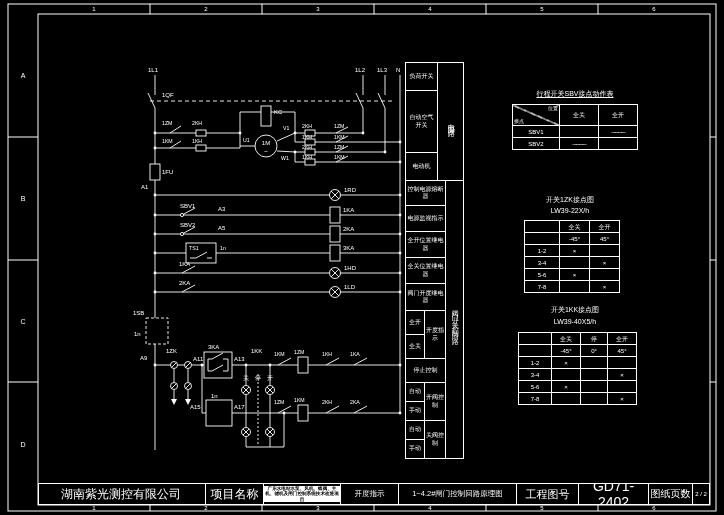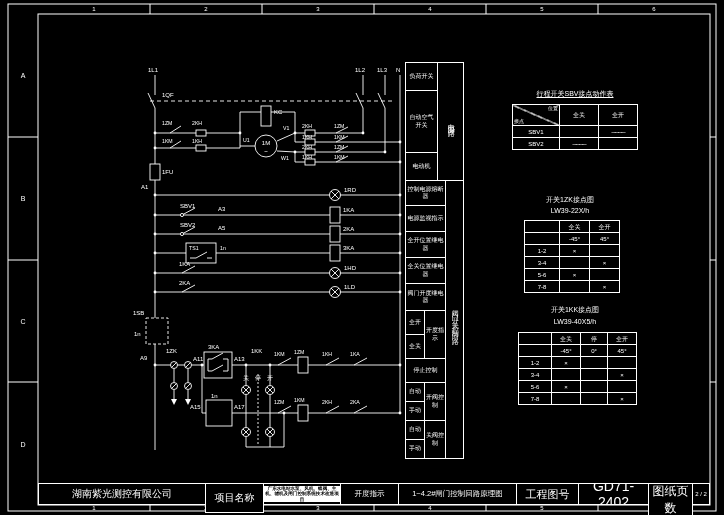--- a/index.html
+++ b/index.html
@@ -454,27 +454,27 @@
       <td></td>
       <td>×</td>
     </tr>
   </tbody>
       </table>
 </div>
 
 <div>
   <div class="tb" style="left:38px;top:483px;width:168px;height:22px;justify-content:flex-start">
 
-    <span style="margin-left:33px;font-size:10px">湖南紫光测控有限公司</span>
+    <span style="margin-left:22px;font-size:12px">湖南紫光测控有限公司</span>
   </div>
-  <div class="tb" style="left:205px;top:483px;width:59px;height:30px;font-size:10px">项目名称</div>
+  <div class="tb" style="left:205px;top:483px;width:59px;height:22px;font-size:12px">项目名称</div>
   <div class="tb" style="left:263px;top:483px;width:78px;height:22px">
     <span class="hl">广东水电站水泵、风机、蝶阀、主机、辅机及闸门控制系统技术改造项目</span>
   </div>
   <div class="tb" style="left:340px;top:483px;width:59px;height:22px;font-size:7.5px">开度指示</div>
   <div class="tb" style="left:398px;top:483px;width:119px;height:22px;font-size:7.5px">1~4.2#闸门控制回路原理图</div>
   <div class="tb" style="left:516px;top:483px;width:63px;height:22px;font-size:11px">工程图号</div>
   <div class="tb" style="left:578px;top:483px;width:71px;height:22px;font-size:14px">GD71-2402</div>
-  <div class="tb" style="left:648px;top:483px;width:45px;height:33px;font-size:12px">图纸页数</div>
+  <div class="tb" style="left:648px;top:483px;width:45px;height:22px;font-size:10px">图纸页数</div>
   <div class="tb" style="left:692px;top:483px;width:18px;height:22px;font-size:6px">2 / 2</div>
 </div>
 
 </div>
 
 </body></html>

